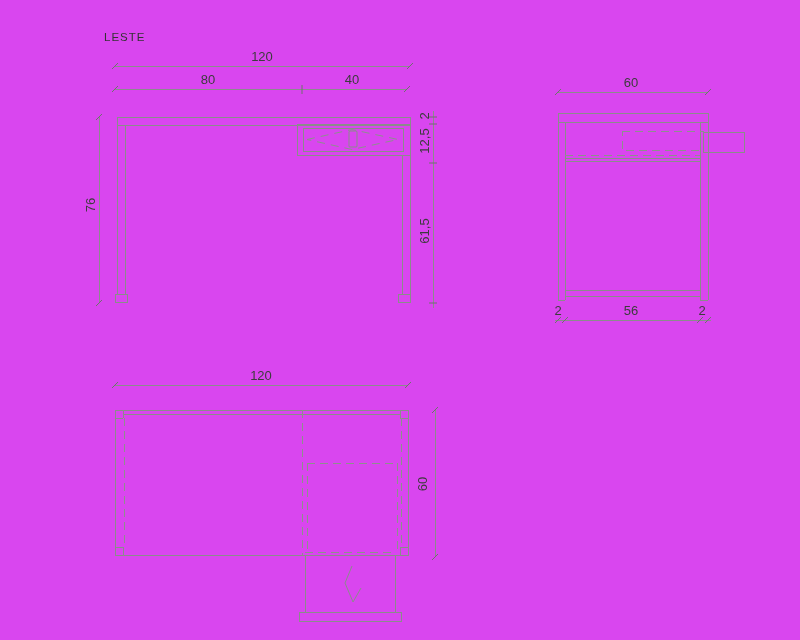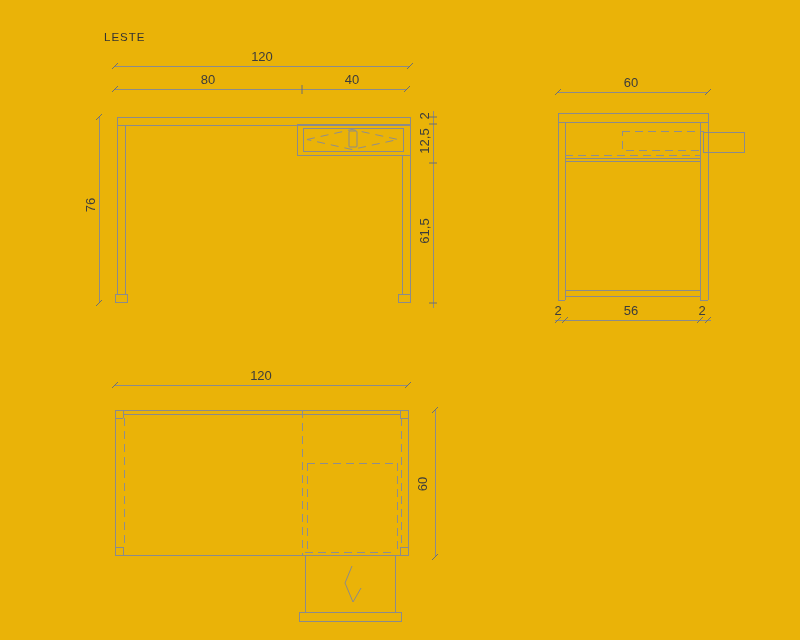--- a/index.html
+++ b/index.html
@@ -1,16 +1,16 @@
 <!DOCTYPE html>
 <html><head>
 <meta charset="utf-8">
 <style>
   html,body{margin:0;padding:0;background:#ffffff;}
-  #canvas{position:relative;width:800px;height:640px;background:#eab308;overflow:hidden;
+  #canvas{position:relative;width:800px;height:640px;background:#d946ef;overflow:hidden;
           font-family:"Liberation Sans", sans-serif;text-align:right;}
   svg{display:block;}
   .ln   {stroke:#8b8b8b;stroke-width:1;fill:none;shape-rendering:crispEdges;}
   .lnf  {stroke:#8b8b8b;stroke-width:1;fill:none;}
   .lnd  {stroke:#8e8e8e;stroke-width:1;fill:none;stroke-dasharray:8 5;shape-rendering:crispEdges;}
   .lndf {stroke:#8e8e8e;stroke-width:1;fill:none;stroke-dasharray:8 6;}
   .dim  {stroke:#8b8b8b;stroke-width:1;fill:none;shape-rendering:crispEdges;}
   .tick {stroke:#6f6f6f;stroke-width:1;fill:none;}
   .dimtext{fill:#3c3c3c;font-size:13px;font-family:"Liberation Sans",sans-serif;}
   .titletext{fill:#333333;font-size:11.5px;letter-spacing:1px;font-family:"Liberation Sans",sans-serif;}

